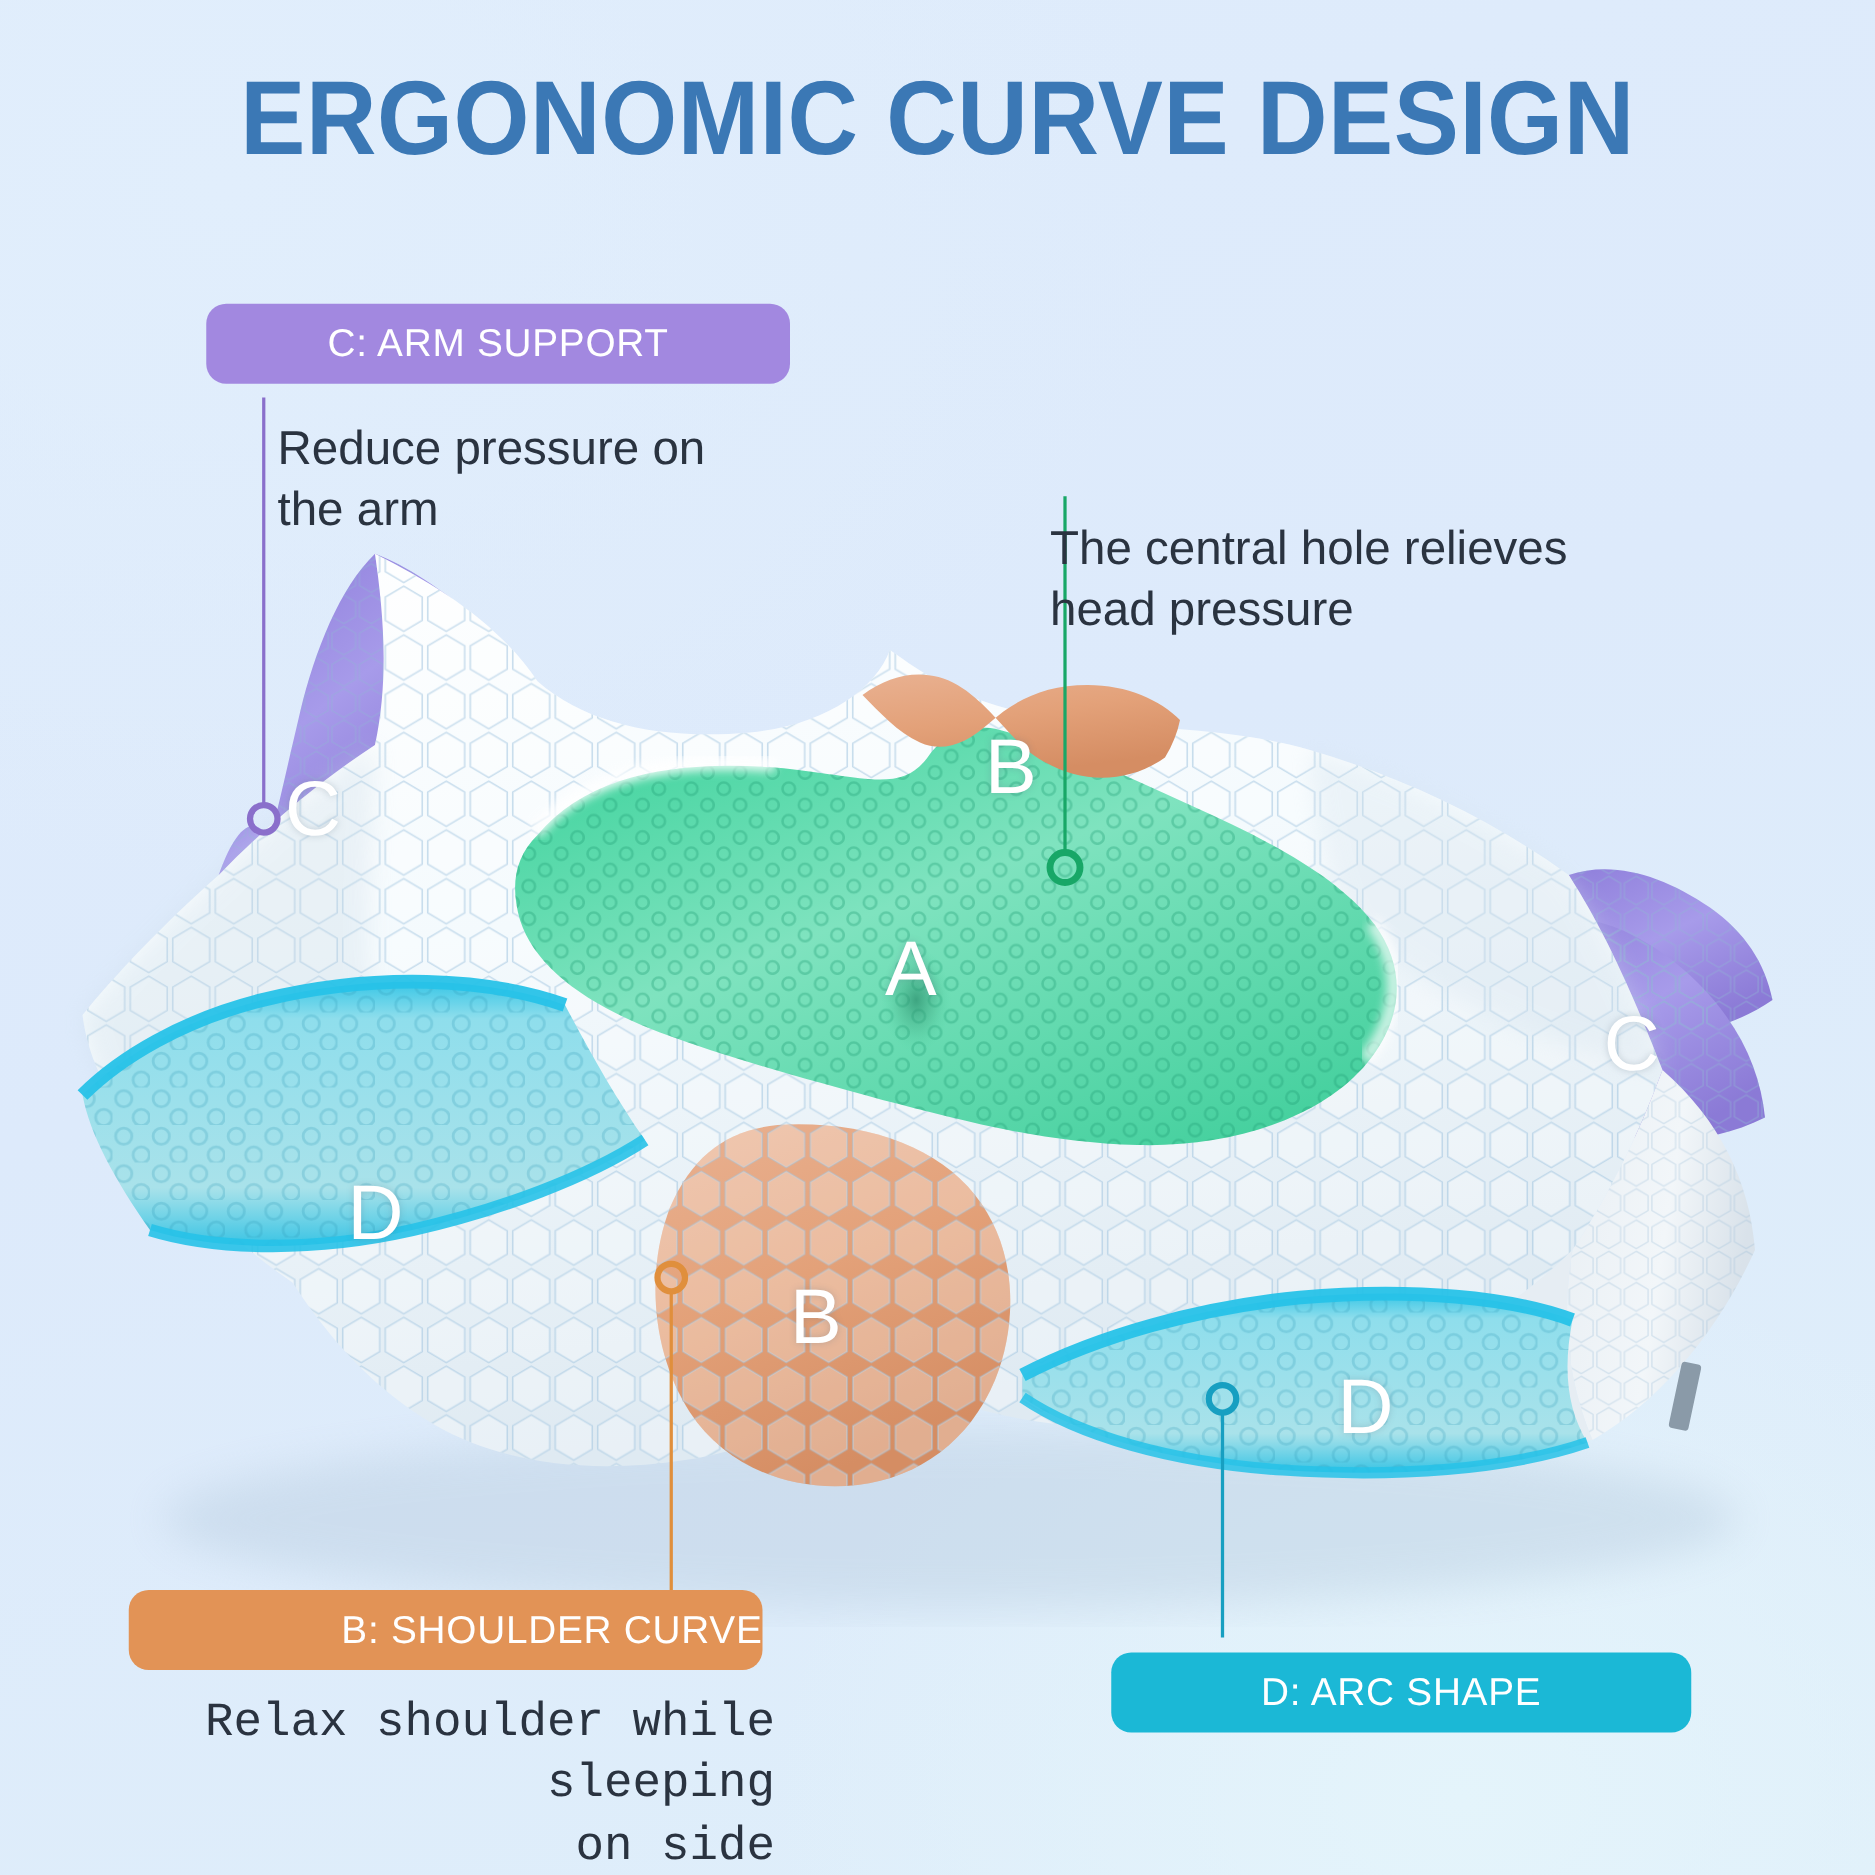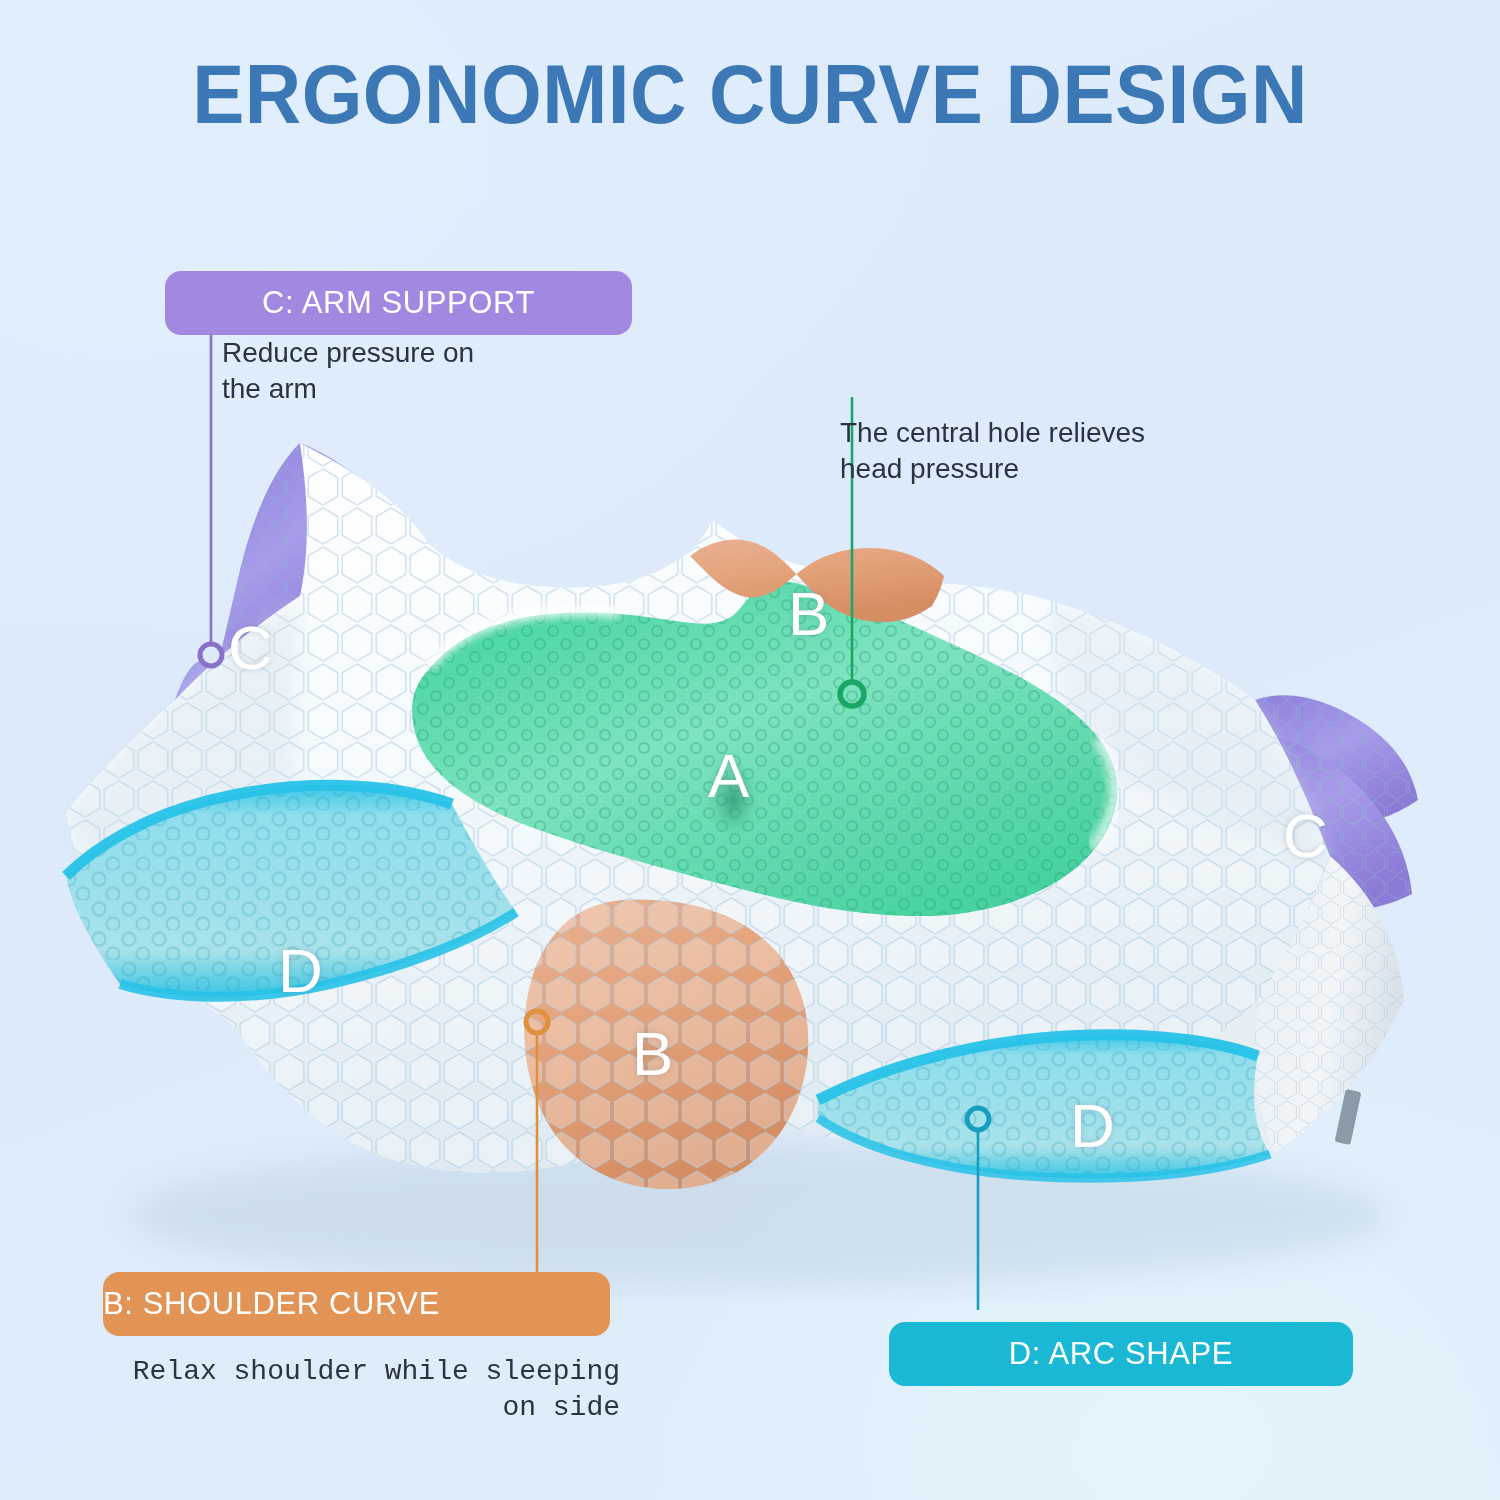--- a/index.html
+++ b/index.html
@@ -40,32 +40,32 @@
     letter-spacing:0.6px;
     display:flex;align-items:center;
     box-sizing:border-box;
     white-space:nowrap;
   }
   .badge-label{font-weight:400;}
 
   .desc{
     position:absolute;
     color:#2a3340;
-    font-size:28px;
+    font-size:38px;
     line-height:1.30;
     white-space:pre-line;
   }
 
-  #badge-c{left:165px;top:271px;width:467px;height:64px;background:#a288e0;justify-content:center;}
+  #badge-c{left:165px;top:243px;width:467px;height:64px;background:#a288e0;justify-content:center;}
   #desc-c{left:222px;top:335px;width:420px;text-align:left;}
 
   #badge-a{left:823px;top:333px;width:530px;height:64px;background:#21c97f;justify-content:center;}
   #desc-a{left:840px;top:415px;width:512px;text-align:left;}
 
-  #badge-b{left:103px;top:1272px;width:507px;height:64px;background:#e29356;justify-content:flex-start;}
+  #badge-b{left:103px;top:1272px;width:507px;height:64px;background:#e29356;justify-content:flex-end;}
   #desc-b{left:120px;top:1354px;width:500px;text-align:right;font-family:Liberation Mono, monospace;}
 
   #badge-d{left:889px;top:1310px;width:464px;height:64px;background:#1bb8d6;justify-content:center;margin-top:12px;}
   #desc-d{left:700px;top:1392px;width:655px;text-align:right;}
 
   
   #pillow-wrap{position:absolute;left:0;top:0;width:1500px;height:1500px;}
 
   .letter{
     position:absolute;

